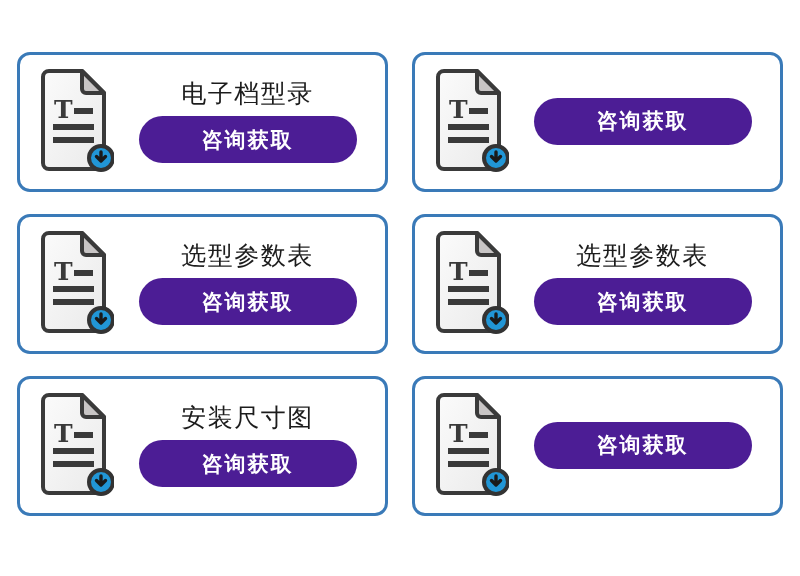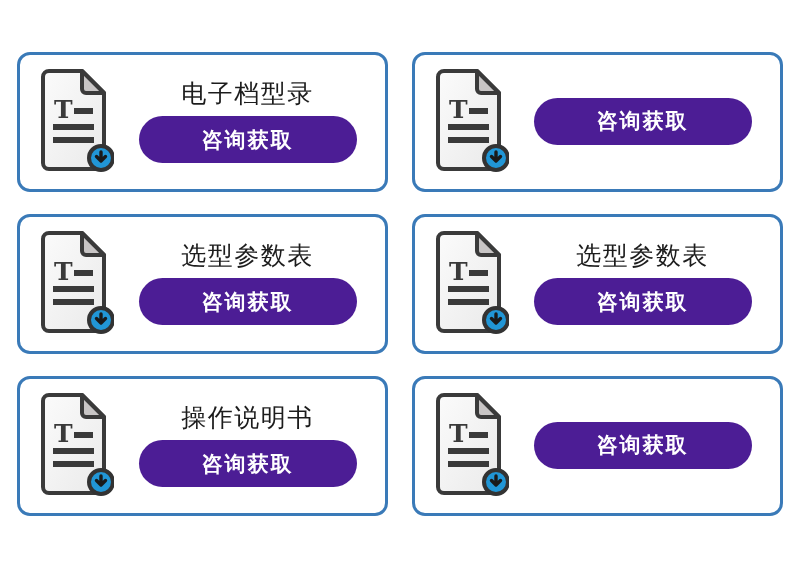--- a/index.html
+++ b/index.html
@@ -189,21 +189,21 @@
     <path d="M44 3 L66 25 H48 a4 4 0 0 1 -4 -4 Z" fill="#c8c5c5" stroke="#3a3a3a" stroke-width="4" stroke-linejoin="round"></path>
     <text x="16" y="50" font-family="DejaVu Serif, Liberation Serif, serif" font-size="25" font-weight="bold" fill="#3a3a3a">T</text>
     <rect x="36" y="40" width="19" height="6" fill="#3a3a3a"></rect>
     <rect x="15" y="56" width="41" height="6" fill="#3a3a3a"></rect>
     <rect x="15" y="69" width="41" height="6" fill="#3a3a3a"></rect>
     <circle cx="63" cy="90" r="12" fill="#2196d6" stroke="#333333" stroke-width="4"></circle>
     <path d="M63 84 v8 M58.5 88.5 L63 93 L67.5 88.5" stroke="#1a1a1a" stroke-width="3.4" fill="none" stroke-linecap="round" stroke-linejoin="round"></path>
   </svg>
       </div>
       <div class="card-body">
-        <div class="card-title">操作说明书</div>
+        <div class="card-title">安装尺寸图</div>
         <button class="card-button">咨询获取</button>
       </div>
     </div>
     <div class="doc-card">
       <div class="card-icon">
   <svg width="76" height="108" viewBox="0 0 76 108">
     <defs>
       <linearGradient id="pg" x1="0" y1="0" x2="1" y2="1">
         <stop offset="0" stop-color="#fbfbfb"></stop>
         <stop offset="1" stop-color="#eaeaea"></stop>

